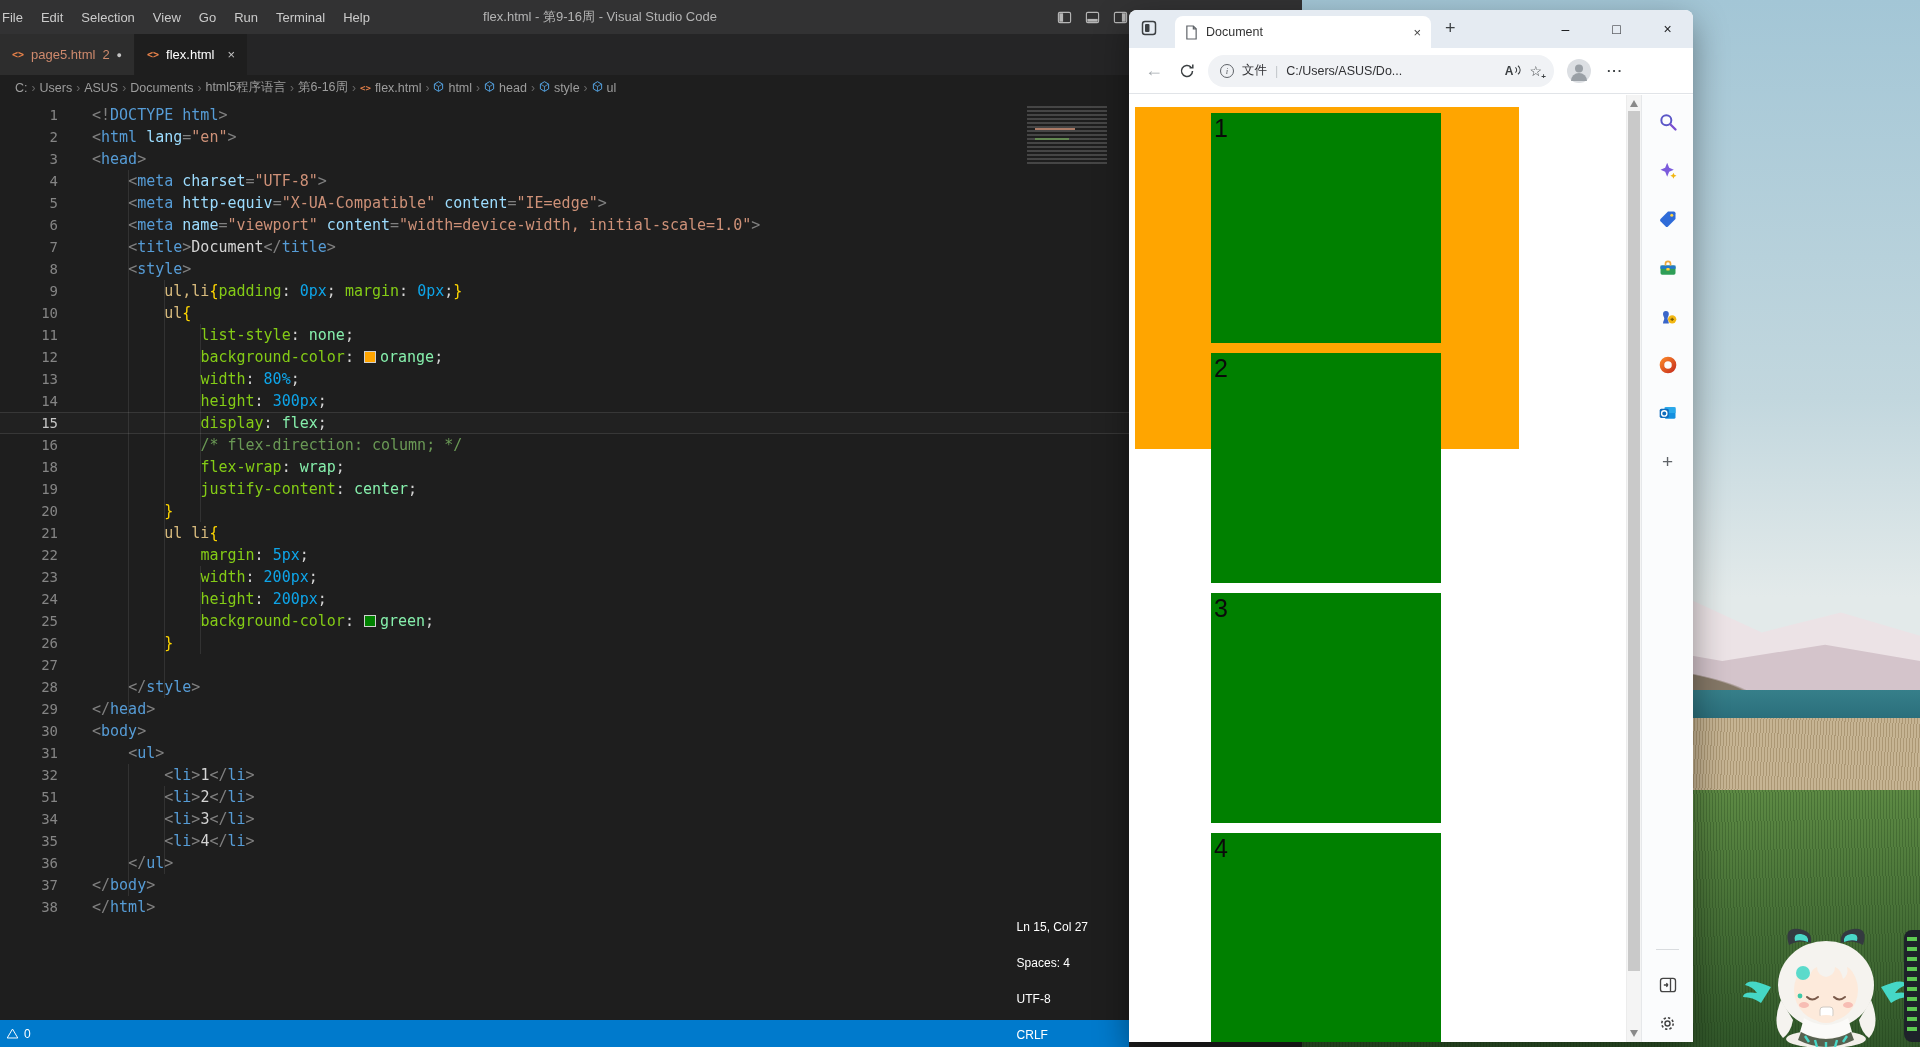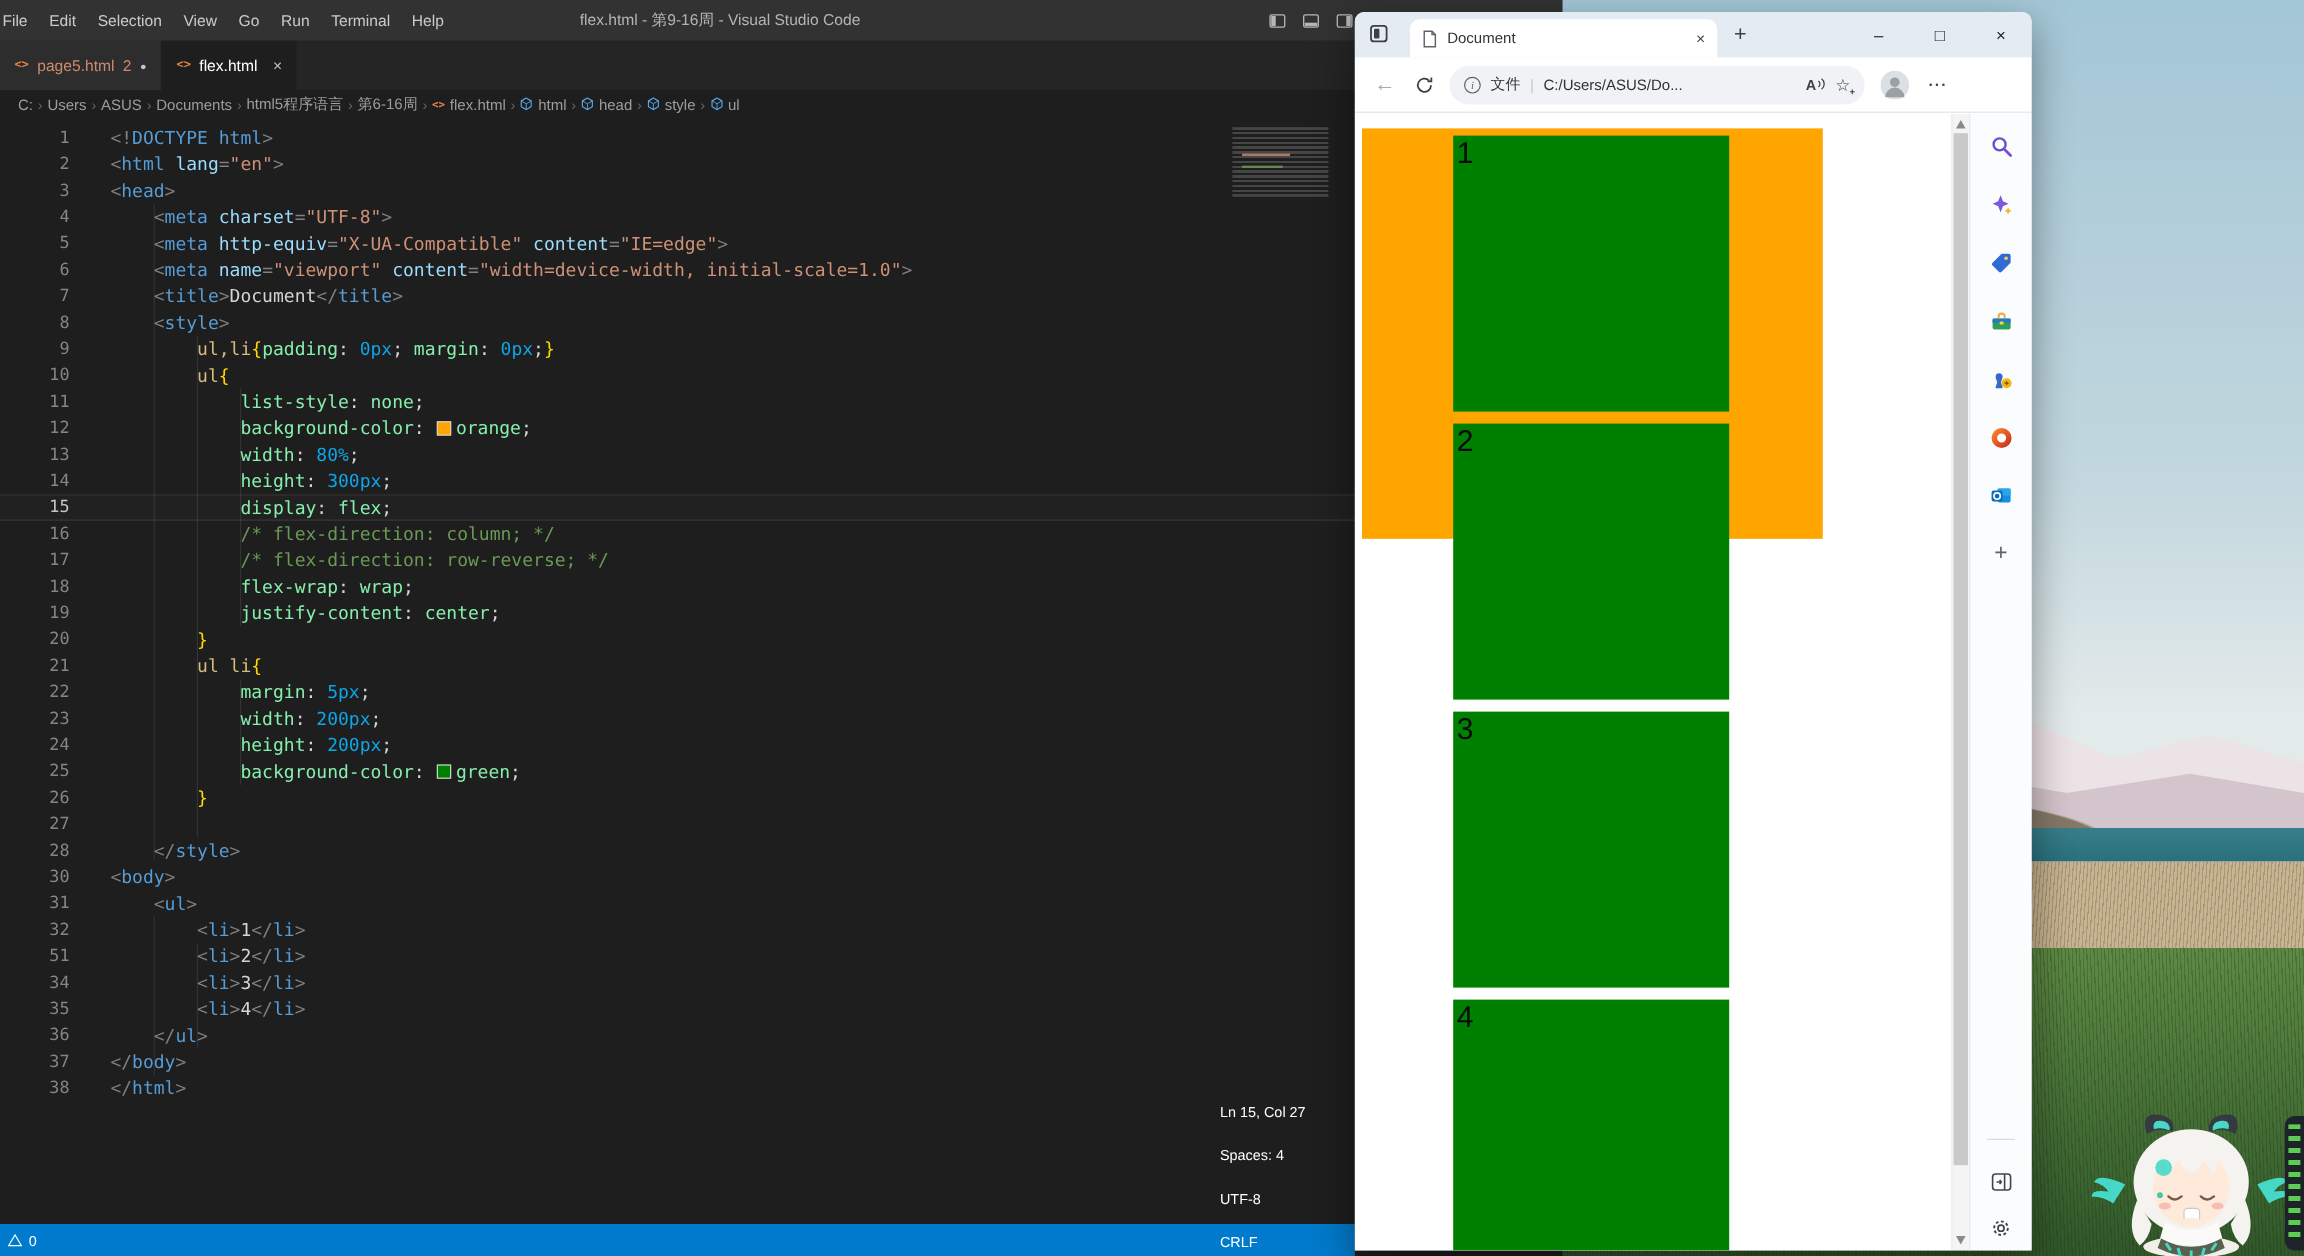--- a/index.html
+++ b/index.html
@@ -54,21 +54,21 @@
   .breadcrumb .bico.html { font-family:"DejaVu Sans Mono",monospace; font-size:9px; font-weight:bold; color:#e8824a; }
 
   .editor { position:absolute; left:0; top:100px; width:1129px; bottom:27px; background:#1e1e1e; overflow:hidden; }
   .code-lines { position:absolute; left:0; top:4px; right:0; }
   .cline { display:flex; height:22px; line-height:22px; font-family:"DejaVu Sans Mono",monospace; font-size:15px; }
   .cline .lnum { flex:none; width:58px; text-align:right; color:#858585; font-size:14px; }
   .cline .ltext { white-space:pre; margin-left:34px; }
   .cline.cur { box-shadow: inset 0 1px 0 rgba(255,255,255,.10), inset 0 -1px 0 rgba(255,255,255,.10); background:rgba(255,255,255,.015); }
   .cline.cur .lnum { color:#c6c6c6; }
   .t-pt{color:#808080} .t-tg{color:#569cd6} .t-at{color:#9cdcfe} .t-st{color:#ce9178}
-  .t-tx{color:#d4d4d4} .t-se{color:#d7ba7d} .t-br{color:#ffd700} .t-pr{color:#86efac}
+  .t-tx{color:#d4d4d4} .t-se{color:#d7ba7d} .t-br{color:#ffd700} .t-pr{color:#84cc16}
   .t-va{color:#86efac} .t-nu{color:#0ea5e9} .t-co{color:#6a9955} .t-sp{color:#d4d4d4}
   .swatch { display:inline-block; width:12px; height:12px; margin:0 4px 0 1px; vertical-align:-1px; border:1px solid #cfcfcf; }
   .swatch.o { background:#FFA500; } .swatch.g { background:#008000; }
   .iguide { position:absolute; width:1px; background:rgba(255,255,255,.09); }
   .minimap { position:absolute; right:22px; top:6px; width:80px; height:58px;
              background:repeating-linear-gradient(to bottom, rgba(210,210,210,.22) 0 2px, rgba(0,0,0,0) 2px 4px); }
   .minimap .mk1 { position:absolute; left:8px; top:22px; width:40px; height:2px; background:rgba(206,145,120,.8); }
   .minimap .mk2 { position:absolute; left:8px; top:32px; width:34px; height:2px; background:rgba(106,153,85,.8); }
 
   .statusbar { position:absolute; left:0; bottom:0; width:1129px; height:27px; background:#007acc; color:#fff; font-size:12px; display:flex; align-items:center; }
@@ -326,24 +326,20 @@
         </div>
         <div class="cline cur">
           <span class="lnum">15</span>
           <span class="ltext"><span class="t-sp">            </span><span class="t-pr">display</span><span class="t-tx">: </span><span class="t-va">flex</span><span class="t-tx">;</span></span>
         </div>
         <div class="cline">
           <span class="lnum">16</span>
           <span class="ltext"><span class="t-sp">            </span><span class="t-co">/* flex-direction: column; */</span></span>
         </div>
         <div class="cline">
-          <span class="lnum">17</span>
-          <span class="ltext"><span class="t-sp">            </span><span class="t-co">/* flex-direction: row-reverse; */</span></span>
-        </div>
-        <div class="cline">
           <span class="lnum">18</span>
           <span class="ltext"><span class="t-sp">            </span><span class="t-pr">flex-wrap</span><span class="t-tx">: </span><span class="t-va">wrap</span><span class="t-tx">;</span></span>
         </div>
         <div class="cline">
           <span class="lnum">19</span>
           <span class="ltext"><span class="t-sp">            </span><span class="t-pr">justify-content</span><span class="t-tx">: </span><span class="t-va">center</span><span class="t-tx">;</span></span>
         </div>
         <div class="cline">
           <span class="lnum">20</span>
           <span class="ltext"><span class="t-sp">        </span><span class="t-br">}</span></span>
@@ -372,20 +368,24 @@
           <span class="lnum">26</span>
           <span class="ltext"><span class="t-sp">        </span><span class="t-br">}</span></span>
         </div>
         <div class="cline">
           <span class="lnum">27</span>
           <span class="ltext"></span>
         </div>
         <div class="cline">
           <span class="lnum">28</span>
           <span class="ltext"><span class="t-sp">    </span><span class="t-pt">&lt;/</span><span class="t-tg">style</span><span class="t-pt">&gt;</span></span>
+        </div>
+        <div class="cline">
+          <span class="lnum">29</span>
+          <span class="ltext"><span class="t-pt">&lt;/</span><span class="t-tg">head</span><span class="t-pt">&gt;</span></span>
         </div>
         <div class="cline">
           <span class="lnum">30</span>
           <span class="ltext"><span class="t-pt">&lt;</span><span class="t-tg">body</span><span class="t-pt">&gt;</span></span>
         </div>
         <div class="cline">
           <span class="lnum">31</span>
           <span class="ltext"><span class="t-sp">    </span><span class="t-pt">&lt;</span><span class="t-tg">ul</span><span class="t-pt">&gt;</span></span>
         </div>
         <div class="cline">

